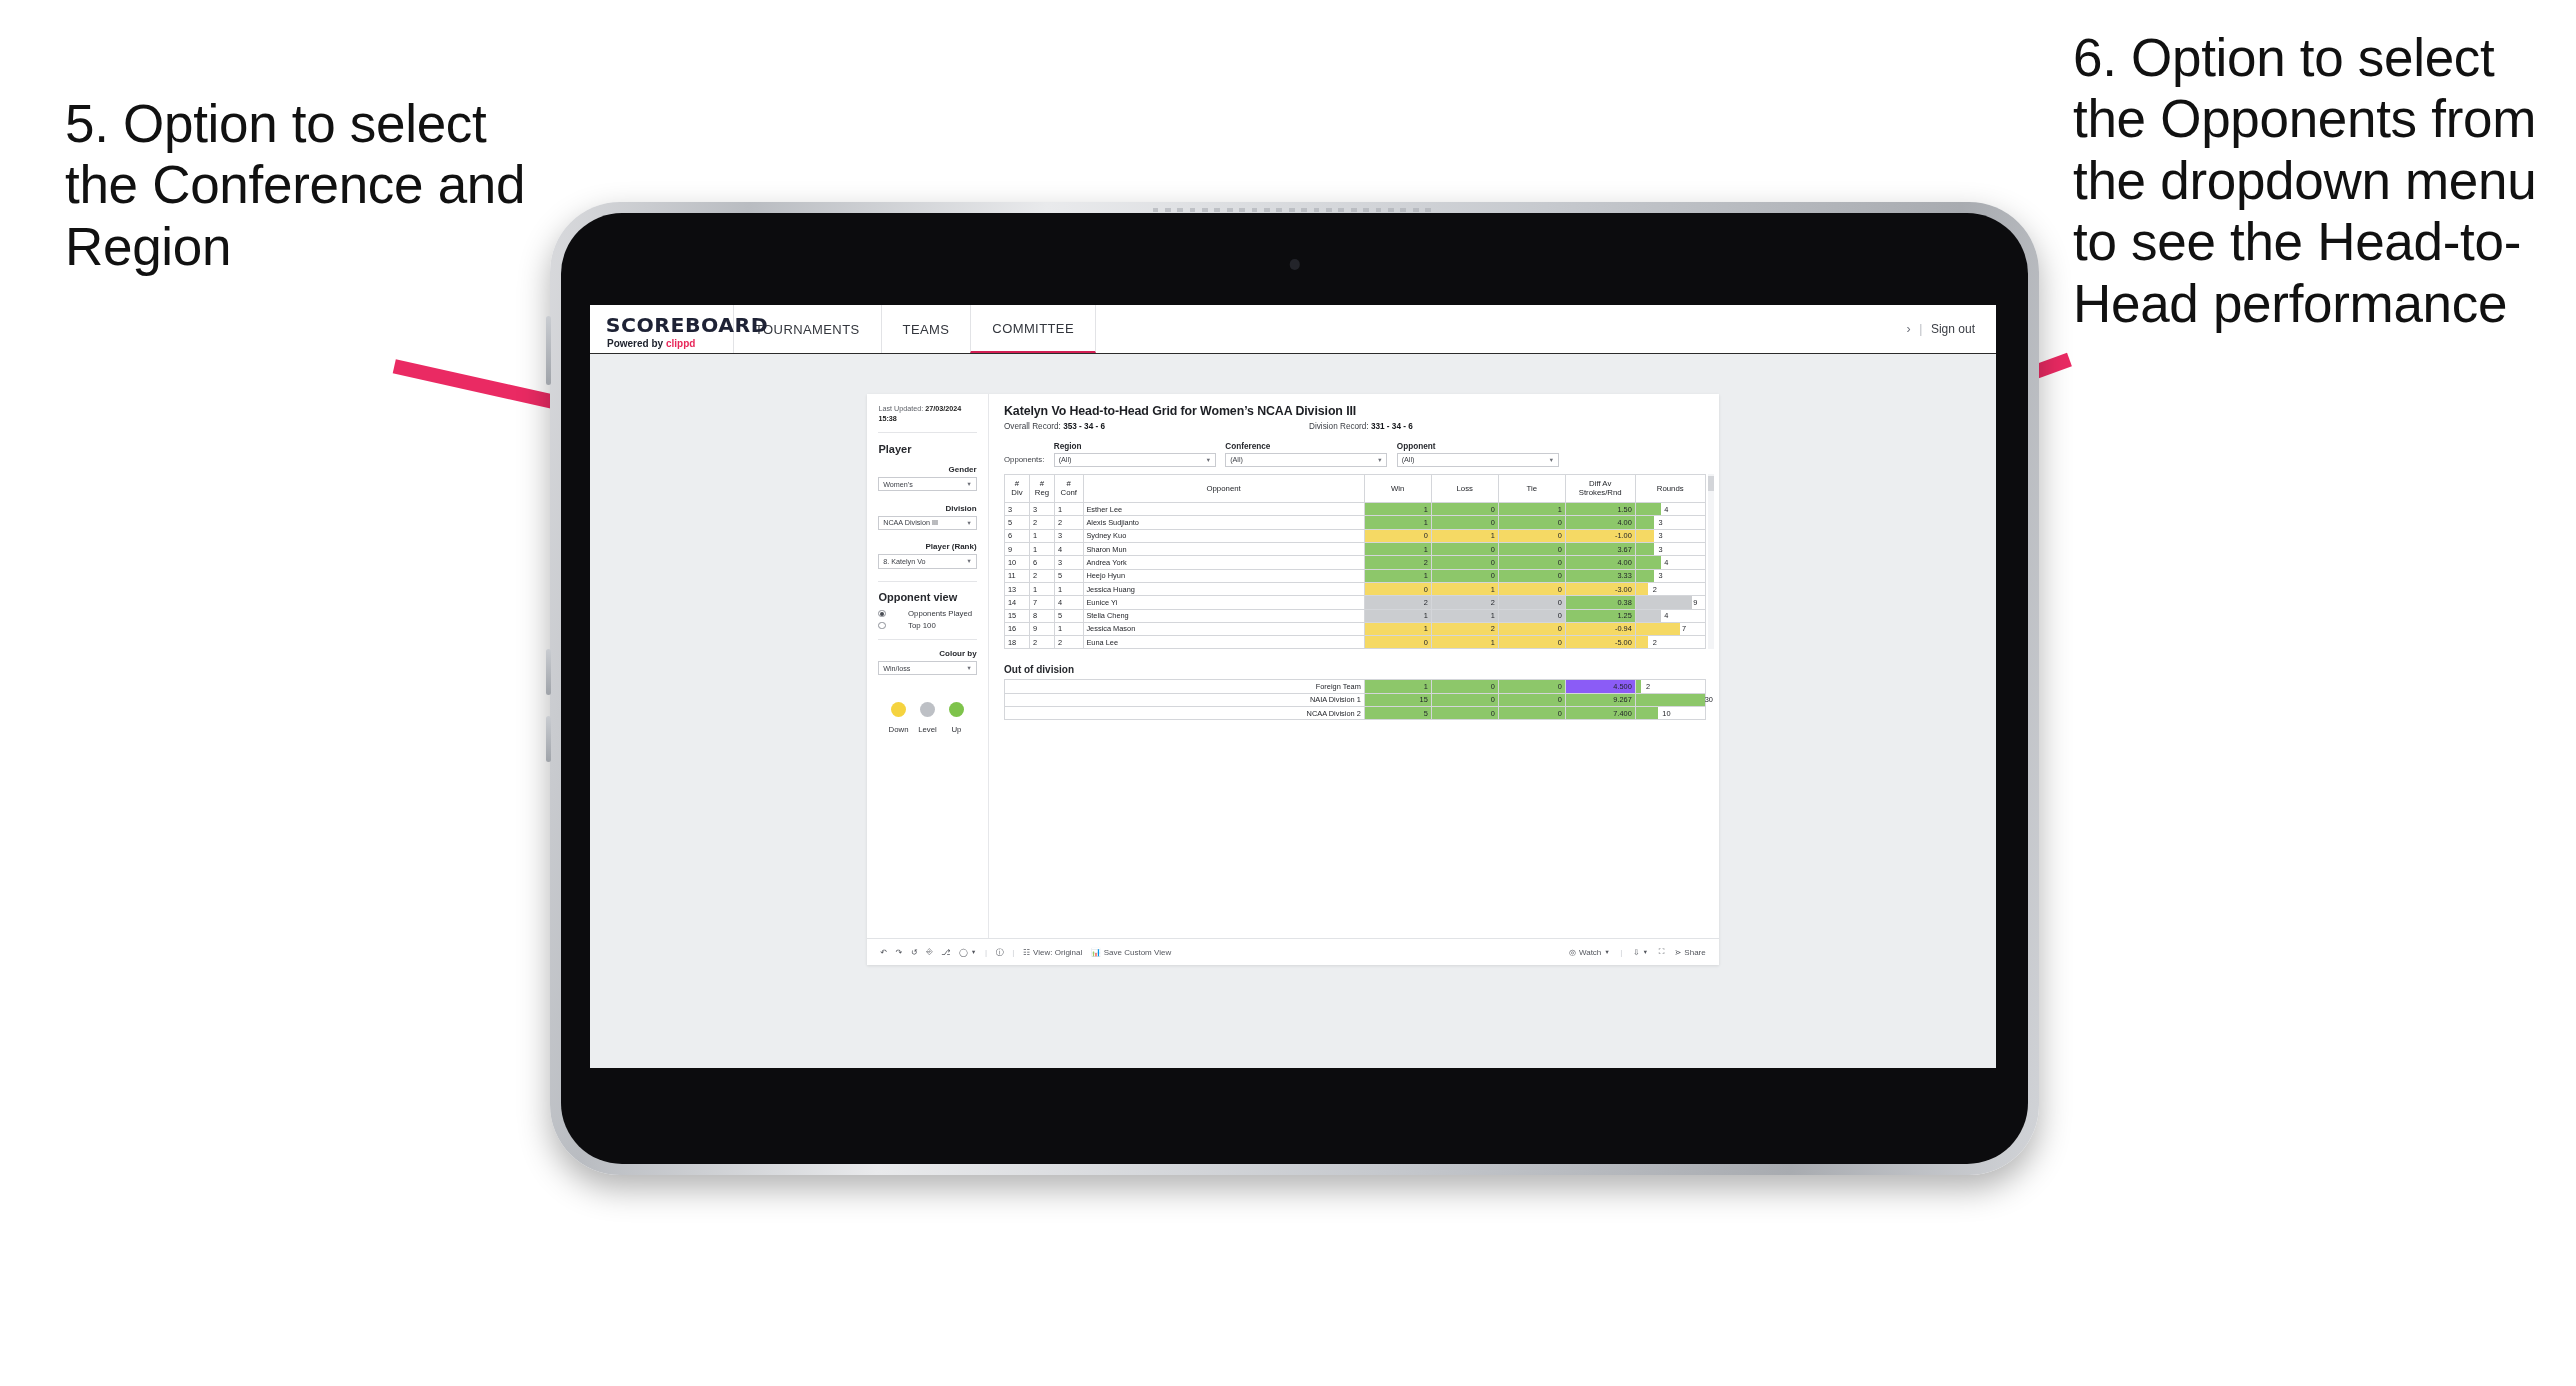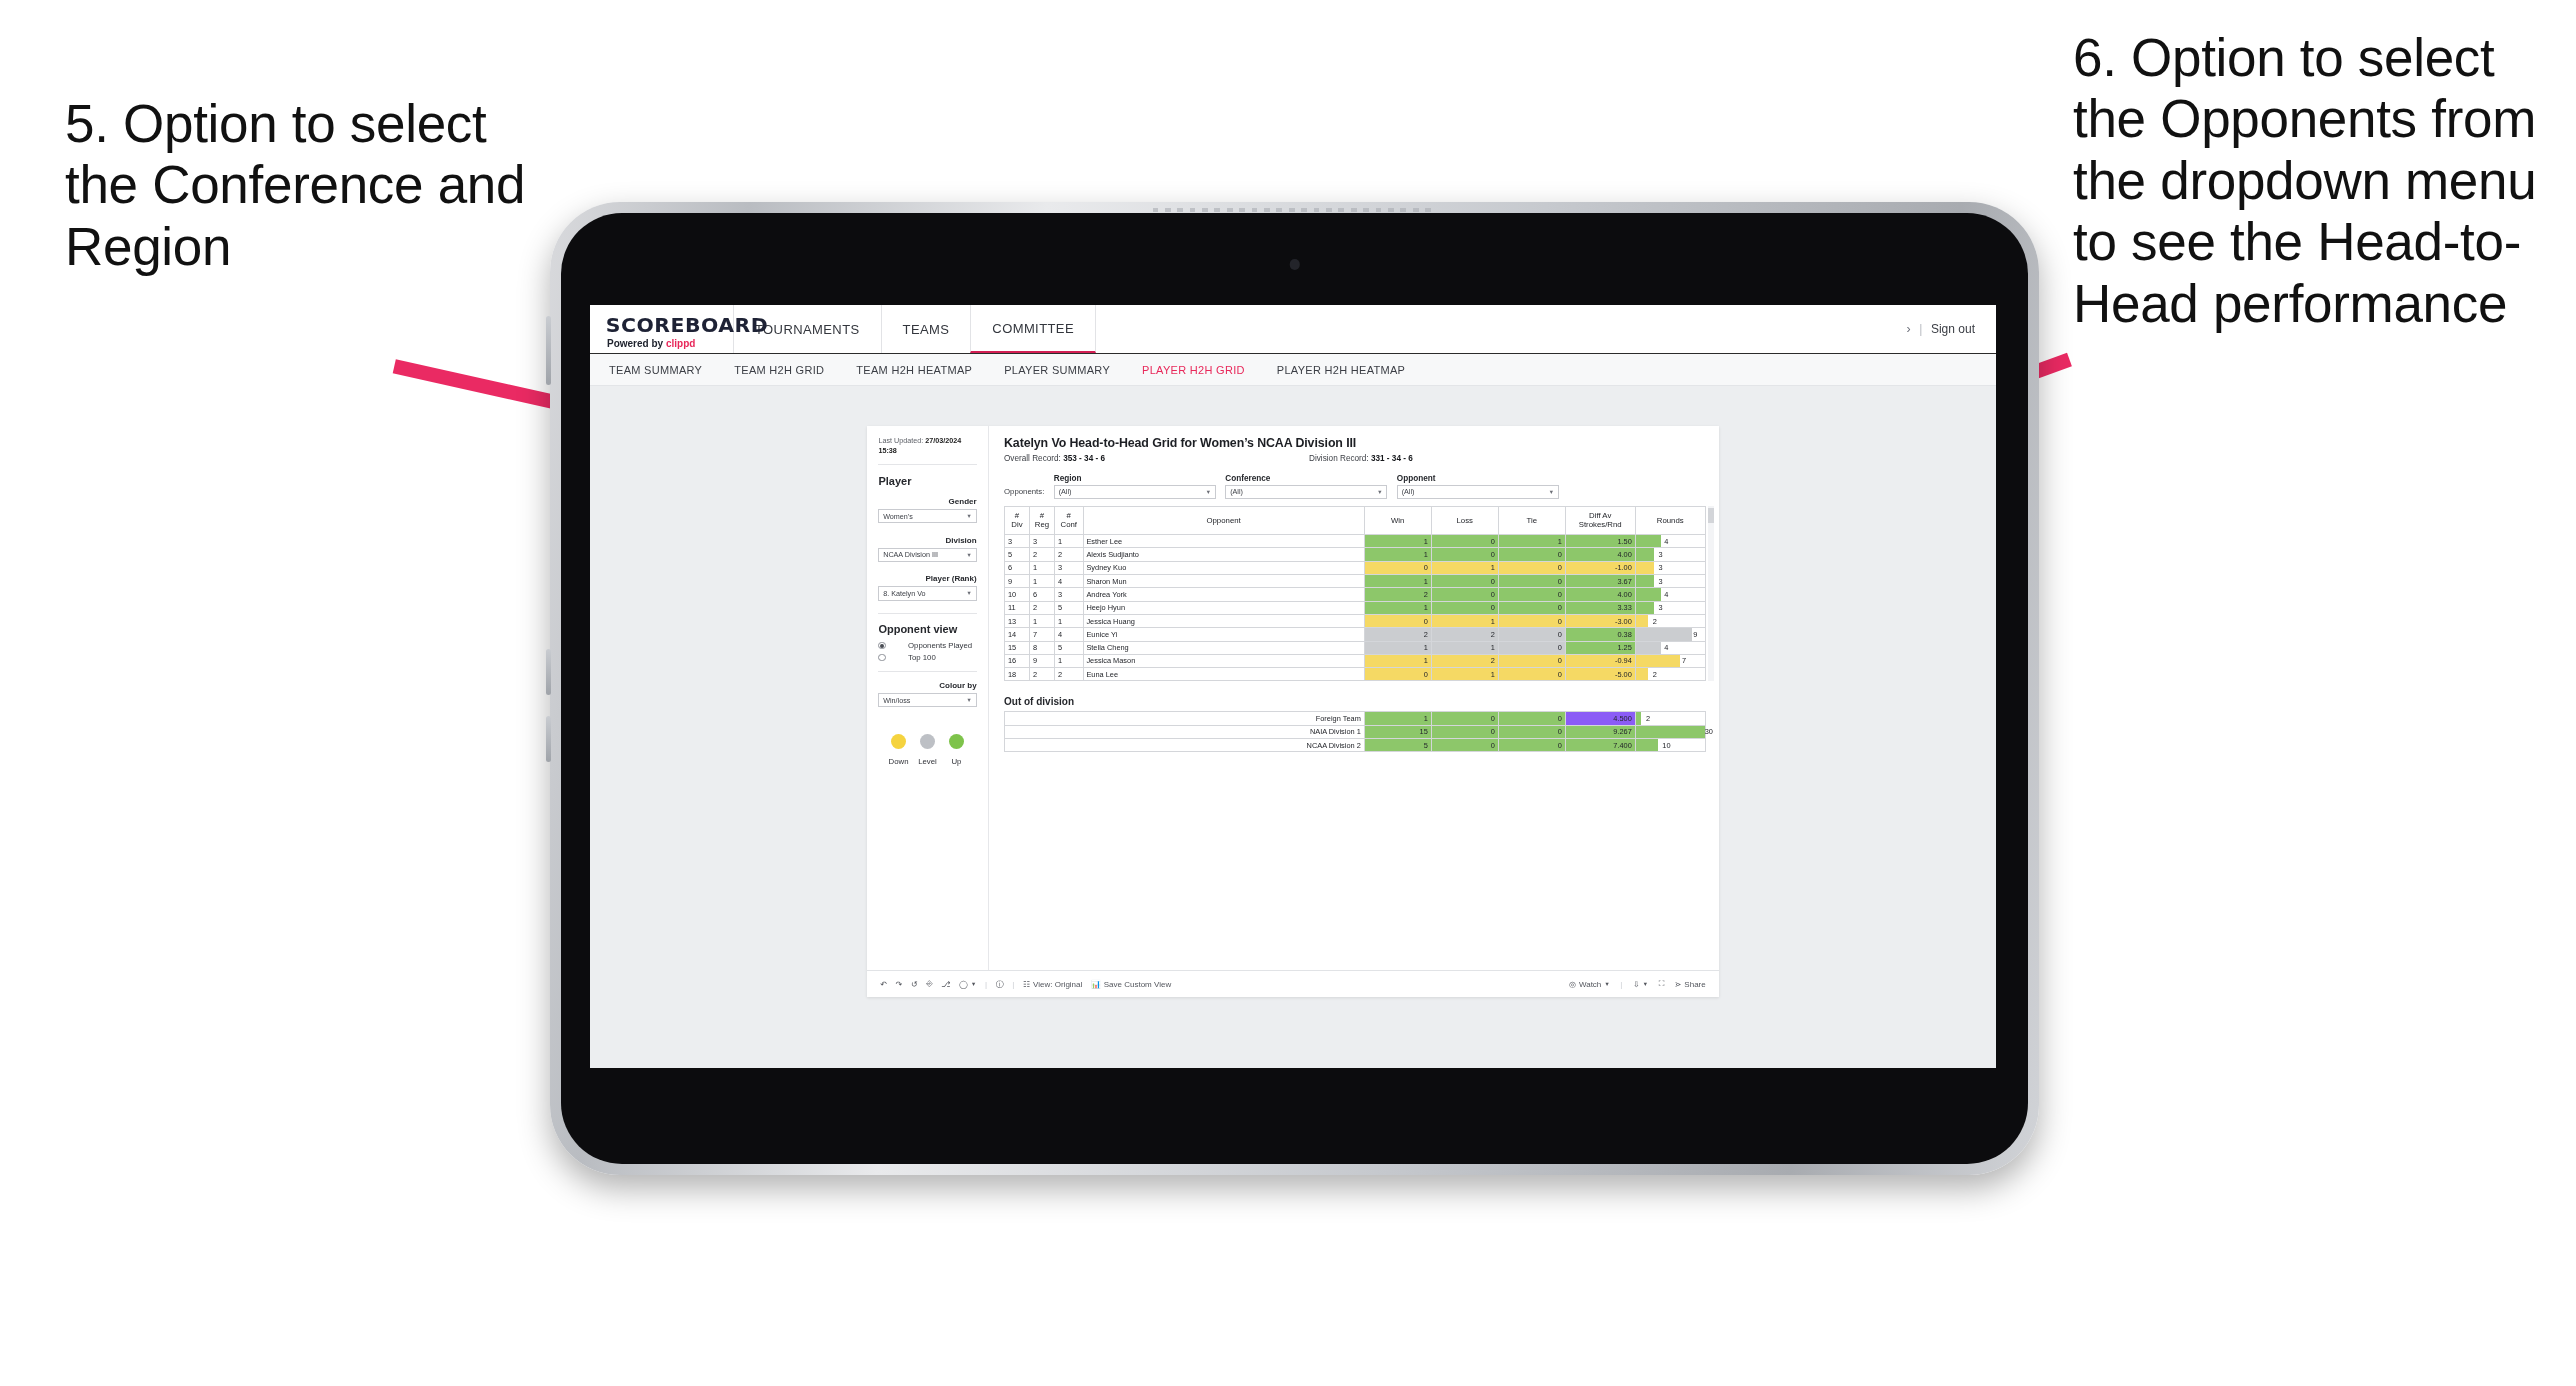--- a/index.html
+++ b/index.html
@@ -249,28 +249,20 @@
         <div class="main-tab">TEAMS</div>
         <div class="main-tab active">COMMITTEE</div>
       </div>
       <div class="header-right">
         <span class="chev-right">›</span>
         <span class="hr-divider">|</span>
         <span class="signout">Sign out</span>
       </div>
     </div>
 
-    <div class="sub-nav">
-      <div class="sub-tab">TEAM SUMMARY</div>
-      <div class="sub-tab">TEAM H2H GRID</div>
-      <div class="sub-tab">TEAM H2H HEATMAP</div>
-      <div class="sub-tab">PLAYER SUMMARY</div>
-      <div class="sub-tab active">PLAYER H2H GRID</div>
-      <div class="sub-tab">PLAYER H2H HEATMAP</div>
-    </div>
 
     <div class="viz-wrap">
       <div class="viz-card">
         <div class="viz-body">
 
           <div class="side-panel">
             <div class="last-updated">
               <span>Last Updated: </span><b>27/03/2024</b><br>
               <b>15:38</b>
             </div>

